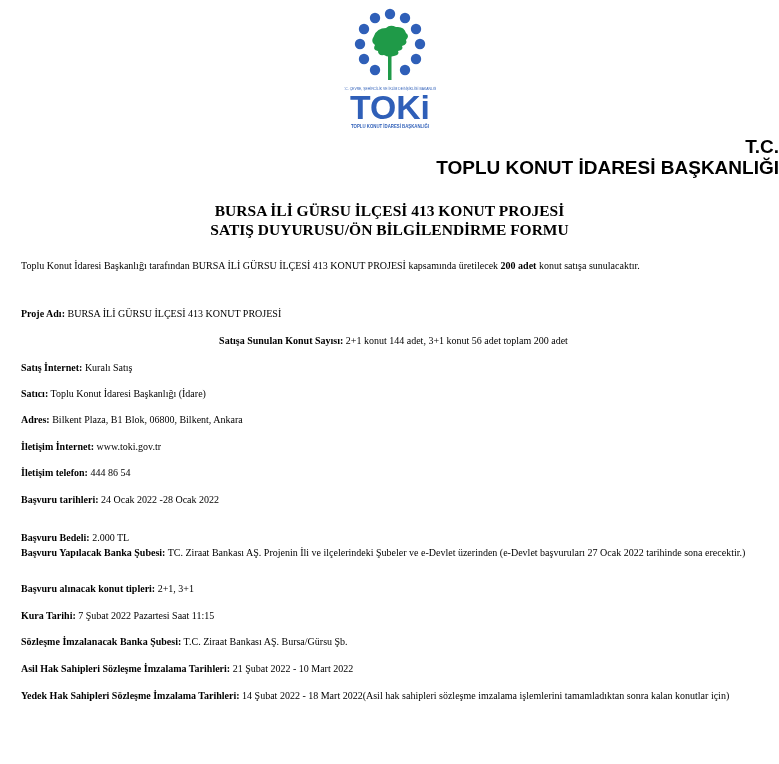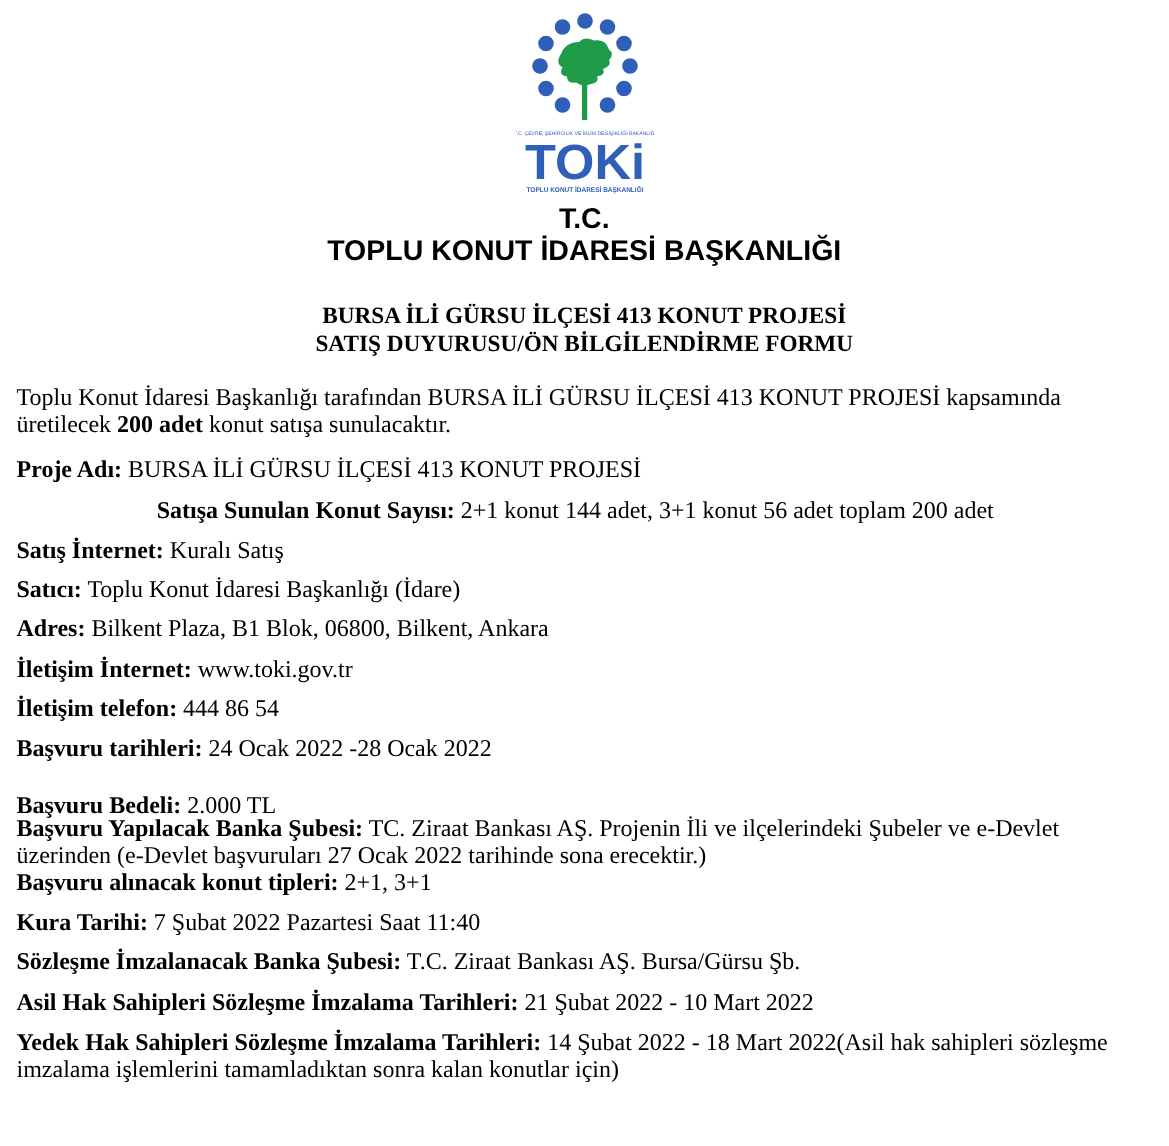--- a/index.html
+++ b/index.html
@@ -3,34 +3,34 @@
   <meta charset="utf-8">
   <style>
     html, body { margin: 0; padding: 0; background: #ffffff; }
     body {
       width: 779px; height: 764px; overflow: hidden; position: relative;
       font-family: "Liberation Serif", serif; color: #000;
     }
     .logo { position: absolute; left: 344px; top: 6px; width: 92px; height: 128px; }
     .logo svg { display: block; }
     .org-title {
-      position: absolute; left: 0; width: 779px; text-align: center;
+      position: absolute; left: 0; width: 779px; text-align: right;
       font-family: "Liberation Sans", sans-serif; font-weight: bold; font-size: 19px; line-height: 22px;
     }
     .tc { top: 136px; }
     .org { top: 157px; }
     .doc-title {
       position: absolute; left: 0; width: 779px; text-align: center;
       font-family: "Liberation Serif", serif; font-weight: bold; font-size: 15.5px; line-height: 19px;
     }
     .dt1 { top: 201px; }
     .dt2 { top: 220px; }
     .body-text {
-      position: absolute; left: 11px; width: 745px;
-      font-size: 16px; line-height: 18px;
+      position: absolute; left: 21px; width: 745px;
+      font-size: 10px; line-height: 18px;
     }
     .body-text b { font-weight: bold; }
   </style>
 </head>
 <body>
 
 <div class="logo">
   <svg width="92" height="128" viewBox="0 0 92 128">
 
     <g fill="#2f5fb8">
@@ -73,18 +73,18 @@
 <div class="body-text" style="top:332px;text-align:center;"><b>Satışa Sunulan Konut Sayısı:</b><span> 2+1 konut 144 adet, 3+1 konut 56 adet toplam 200 adet</span></div>
 <div class="body-text" style="top:359px;"><b>Satış İnternet:</b><span> Kuralı Satış</span></div>
 <div class="body-text" style="top:385px;"><b>Satıcı:</b><span> Toplu Konut İdaresi Başkanlığı (İdare)</span></div>
 <div class="body-text" style="top:411px;"><b>Adres:</b><span> Bilkent Plaza, B1 Blok, 06800, Bilkent, Ankara</span></div>
 <div class="body-text" style="top:438px;"><b>İletişim İnternet:</b><span> www.toki.gov.tr</span></div>
 <div class="body-text" style="top:464px;"><b>İletişim telefon:</b><span> 444 86 54</span></div>
 <div class="body-text" style="top:491px;"><b>Başvuru tarihleri:</b><span> 24 Ocak 2022 -28 Ocak 2022</span></div>
 <div class="body-text" style="top:517px;margin-top:12px;"><b>Başvuru Bedeli:</b><span> 2.000 TL</span></div>
 <div class="body-text" style="top:544px;"><b>Başvuru Yapılacak Banka Şubesi:</b><span> TC. Ziraat Bankası AŞ. Projenin İli ve ilçelerindeki Şubeler ve e-Devlet üzerinden (e-Devlet başvuruları 27 Ocak 2022 tarihinde sona erecektir.)</span></div>
 <div class="body-text" style="top:580px;"><b>Başvuru alınacak konut tipleri:</b><span> 2+1, 3+1</span></div>
-<div class="body-text" style="top:607px;"><b>Kura Tarihi:</b><span> 7 Şubat 2022 Pazartesi Saat 11:40</span></div>
+<div class="body-text" style="top:607px;"><b>Kura Tarihi:</b><span> 7 Şubat 2022 Pazartesi Saat 11:15</span></div>
 <div class="body-text" style="top:633px;"><b>Sözleşme İmzalanacak Banka Şubesi:</b><span> T.C. Ziraat Bankası AŞ. Bursa/Gürsu Şb.</span></div>
 <div class="body-text" style="top:660px;"><b>Asil Hak Sahipleri Sözleşme İmzalama Tarihleri:</b><span> 21 Şubat 2022 - 10 Mart 2022</span></div>
 <div class="body-text" style="top:687px;"><b>Yedek Hak Sahipleri Sözleşme İmzalama Tarihleri:</b><span> 14 Şubat 2022 - 18 Mart 2022(Asil hak sahipleri sözleşme imzalama işlemlerini tamamladıktan sonra kalan konutlar için)</span></div>
 
 <div class="body-text" style="top:740px;margin-top:44px;">Başvurular 1 kategoride kabul edilecektir;</div>
 
 </body></html>

